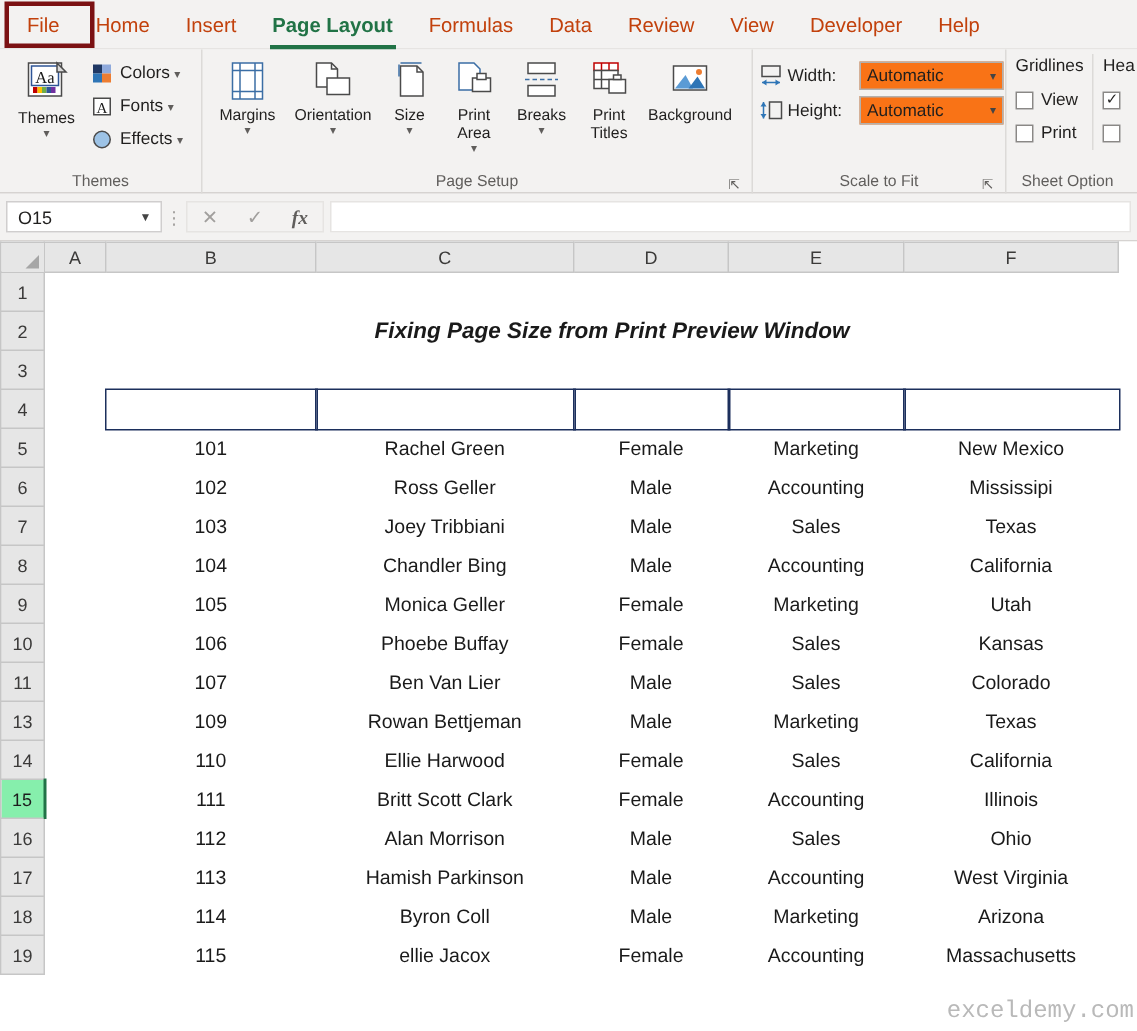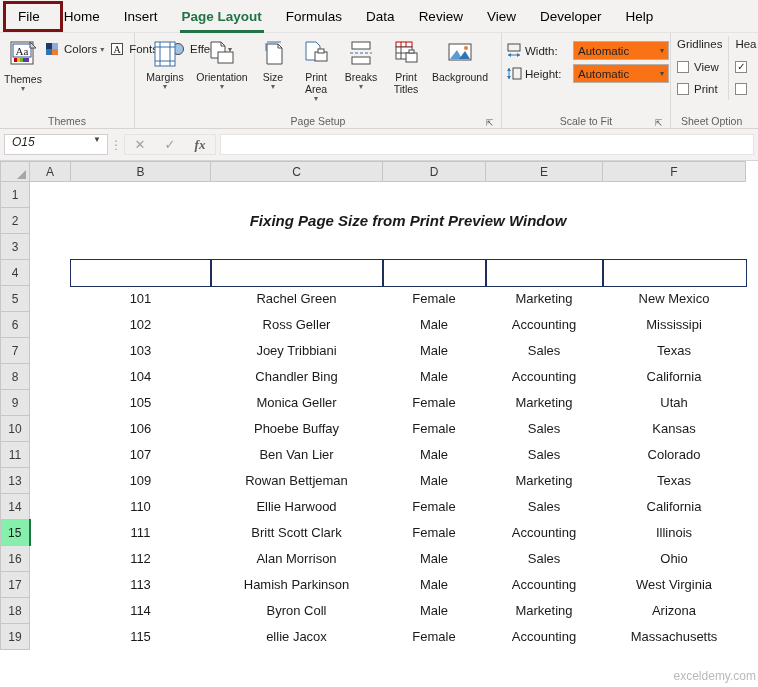--- a/index.html
+++ b/index.html
@@ -15,21 +15,21 @@
     height: 33px;
     background: #f3f2f1;
     border-bottom: 1px solid #e6e4e2;
     display: flex;
     align-items: center;
     padding-left: 6px;
     position: relative;
   }
   .tab {
     font-size: 13.5px;
-    color: #000000;
+    color: #c2410c;
     padding: 6px 12px;
     white-space: nowrap;
     position: relative;
   }
   .tab.active { color: #217346; font-weight: bold; }
   .tab.active::after {
     content: "";
     position: absolute;
     left: 10px; right: 10px; bottom: -3px;
     height: 3px; background: #217346;
@@ -153,22 +153,22 @@
     height: 32px;
     background: #f3f2f1;
     display: flex; align-items: center;
     padding: 0 4px;
     border-bottom: 1px solid #d6d3d1;
   }
   .namebox {
     width: 104px; height: 21px;
     background: #fff; border: 1px solid #d0cece;
     font-size: 12px; color: #201f1e;
-    display: flex; align-items: flex-start;
-    padding-left: 7px; position: relative; font-style: italic;
+    display: flex; align-items: center;
+    padding-left: 7px; position: relative;
   }
   .namebox .cv { position: absolute; right: 6px; font-size: 8px; color: #444; }
   .nb-sep { width: 16px; text-align: center; color: #a19f9d; font-size: 12px; }
   .fb-icons {
     display: flex; align-items: center;
     height: 21px; border: 1px solid #e6e4e2; background: #f3f2f1;
   }
   .fb-icons span {
     width: 30px; text-align: center;
     color: #a19f9d; font-size: 13px;
@@ -233,23 +233,23 @@
     color: #1a1a1a;
     height: 26px;
     border: 1px solid #2b2b2b;
     background: #fff;
   }
   .blank-cell { background: #fff; }
 
   .watermark {
     position: absolute;
     right: 2px; bottom: 4px;
-    font-size: 12px;
+    font-size: 16px;
     color: #b9b9b9;
-    font-family: Liberation Sans, sans-serif;
+    font-family: Liberation Mono, monospace;
     pointer-events: none;
     margin-top: 20px;
   }
   svg { display: block; }
 </style>
 </head>
 <body>
 
 <div class="tabbar">
   <div class="tab file-tab"><span>File</span></div>
@@ -279,21 +279,21 @@
             <rect x="9" y="18" width="3" height="4" fill="#ffc000"></rect>
             <rect x="12" y="18" width="3" height="4" fill="#70ad47"></rect>
             <rect x="15" y="18" width="3" height="4" fill="#2f5597"></rect>
             <rect x="18" y="18" width="3" height="4" fill="#7030a0"></rect>
             <polygon points="22,2 28,8 22,8" fill="#d9d9d9" stroke="#4a4a4a"></polygon>
           </svg>
         </span>
         <span>Themes</span>
         <span class="chev">▾</span>
       </div>
-      <div style="display:flex;flex-direction:row;padding-top:2px">
+      <div style="display:flex;flex-direction:column;padding-top:2px">
         <div class="smallbtn">
           <span class="ico">
             <svg width="15" height="15" viewBox="0 0 15 15">
               <rect x="1" y="1" width="6" height="6" fill="#1f3864"></rect>
               <rect x="7" y="1" width="6" height="6" fill="#8faadc"></rect>
               <rect x="1" y="7" width="6" height="6" fill="#2e75b6"></rect>
               <rect x="7" y="7" width="6" height="6" fill="#ed7d31"></rect>
             </svg>
           </span>
           <span>Colors</span>

